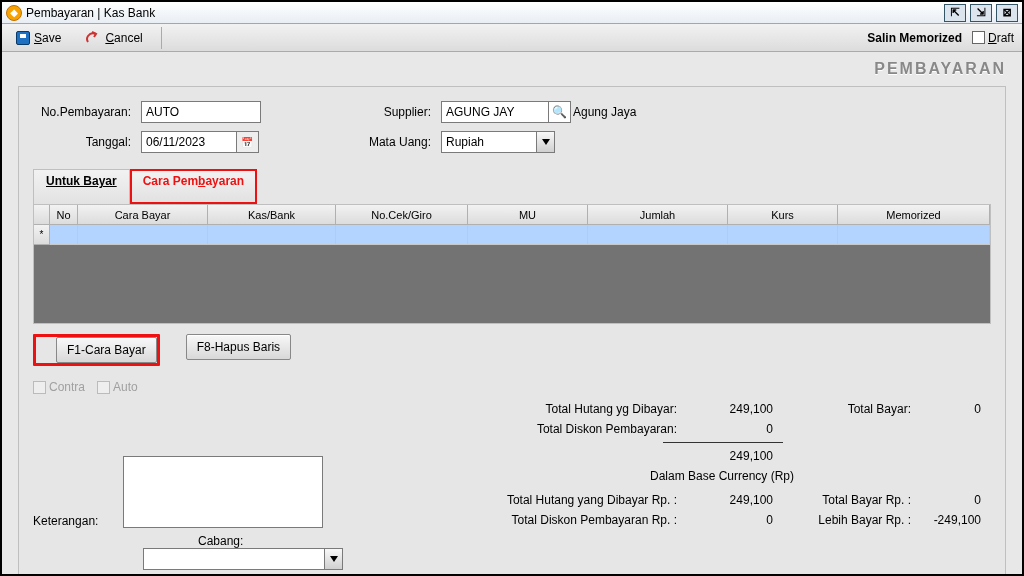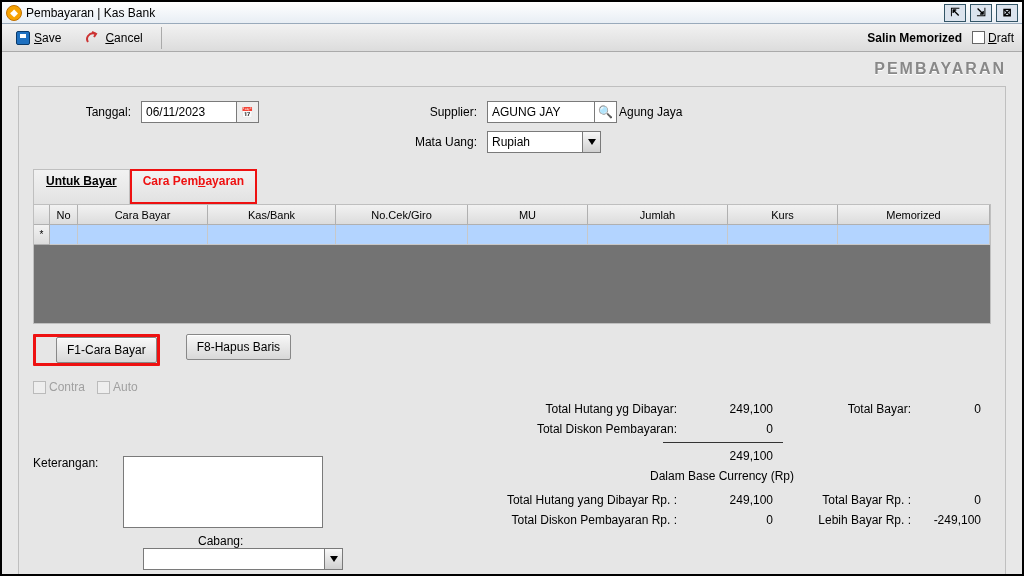--- a/index.html
+++ b/index.html
@@ -29,38 +29,38 @@
   .w120{width:120px;} .w96{width:96px;} .w108{width:108px;}
   .date-wrap{display:flex;}
   .date-btn{width:22px;height:22px;border:1px solid #7a7a7a;border-left:none;background:#eee;display:flex;align-items:center;justify-content:center;font-size:10px;color:#c22;cursor:pointer;}
   .combo-wrap{display:flex;}
   .combo-btn{width:18px;height:22px;border:1px solid #7a7a7a;border-left:none;background:linear-gradient(#f8f8f8,#d0d0d0);display:flex;align-items:center;justify-content:center;cursor:pointer;}
   .tri{width:0;height:0;border-left:4px solid transparent;border-right:4px solid transparent;border-top:6px solid #000;}
   .search-btn{width:22px;height:22px;border:1px solid #7a7a7a;border-left:none;background:#fff;display:flex;align-items:center;justify-content:center;cursor:pointer;}
   .supplier-after{margin-left:2px;font-size:12px;}
   .flexrow{display:flex; gap:40px;}
   .col-left{flex:0 0 290px;}
-  .col-right{flex:1;margin-left:46px;}
+  .col-right{flex:1;}
   .tabs { display:flex; margin-top:8px; position:relative; }
   .tab { padding:4px 12px 5px 12px; font-size:12px; border:1px solid #bfbfbf; border-bottom:none; background:linear-gradient(#f2f2f2,#e2e2e2); position:relative; cursor:pointer; }
   .tab.highlighted { border:2px solid #e11; padding:3px 11px 14px 11px; color:#e11; font-weight:bold; }
   .grid { border:1px solid #bfbfbf; background:#737373; height:120px; overflow:hidden; font-size:11px; }
   .grid-row{display:flex; height:20px;}
   .gh { background:linear-gradient(#f2f2f2,#dcdcdc); border-right:1px solid #b0b0b0; border-bottom:1px solid #b0b0b0; display:flex; align-items:center; justify-content:center; padding:0 2px; }
   .gc { border-right:1px solid #c8c8c8; border-bottom:1px solid #c8c8c8; display:flex;align-items:center; padding:0 2px; }
   .sel-row .gc { background:#b3d4ff; }
   .gh-star{width:16px;} .c-no{width:28px;} .c-cb{width:130px;} .c-kb{width:128px;} .c-nc{width:132px;} .c-mu{width:120px;} .c-jm{width:140px;} .c-ku{width:110px;} .c-ket{flex:1;}
   .btn-row{display:flex; gap:6px; margin-top:10px;}
   .btn3d{height:26px; padding:0 10px; border:1px solid #888; background:linear-gradient(#f8f8f8,#d8d8d8); font-size:12px; cursor:pointer; border-radius:2px; box-shadow:inset 0 1px 0 #fff;margin-left:20px;}
   .hlbox{border:3px solid #e11; padding:0px; border-radius:1px;}
   .check-row{display:flex; gap:12px; align-items:flex-start; margin-top:14px; font-size:12px; color:#a0a0a0;}
   .chk.disabled{background:#eee;border-color:#bbb;}
   .bottom{display:flex; margin-top:8px;}
   .bottom-left{flex:0 0 420px; display:flex; flex-direction:column; gap:6px; padding-top:54px;}
-  .brow{display:flex; align-items:flex-start; font-size:12px;}
+  .brow{display:flex; align-items:flex-end; font-size:12px;}
   .blbl{width:90px;}
   .textarea{width:200px;height:72px;border:1px solid #7a7a7a; background:#fff;}
   .bottom-right{flex:1; border:0px solid #bfbfbf; padding:0px 10px 4px 10px; font-size:12px;}
   .sumrow{display:flex; margin-bottom:6px;}
   .sl{flex:0 0 220px; text-align:right; padding-right:6px;}
   .sv{flex:0 0 90px; text-align:right;}
   .sg{flex:0 0 18px;}
   .sl2{flex:0 0 120px; text-align:right;}
   .sv2{flex:0 0 70px; text-align:right;}
   .rule{border-top:1px solid #333; margin:2px 0 6px 0; width:120px; margin-left:200px;}
@@ -106,20 +106,24 @@
   </div>
 
   <div class="body">
     <div class="heading">PEMBAYARAN</div>
 
     <div class="form">
 
       <div class="flexrow">
         <div class="col-left">
           <div class="row">
+            <div class="lbl">No.Pembayaran:</div>
+            <input class="inp w120" value="AUTO" style="">
+          </div>
+          <div class="row">
             <div class="lbl">Tanggal:</div>
             <div class="date-wrap">
               <input class="inp w96" value="06/11/2023" style="">
               <div class="date-btn">📅</div>
             </div>
           </div>
         </div>
         <div class="col-right">
           <div class="row">
             <div class="lbl2">Supplier:</div>

